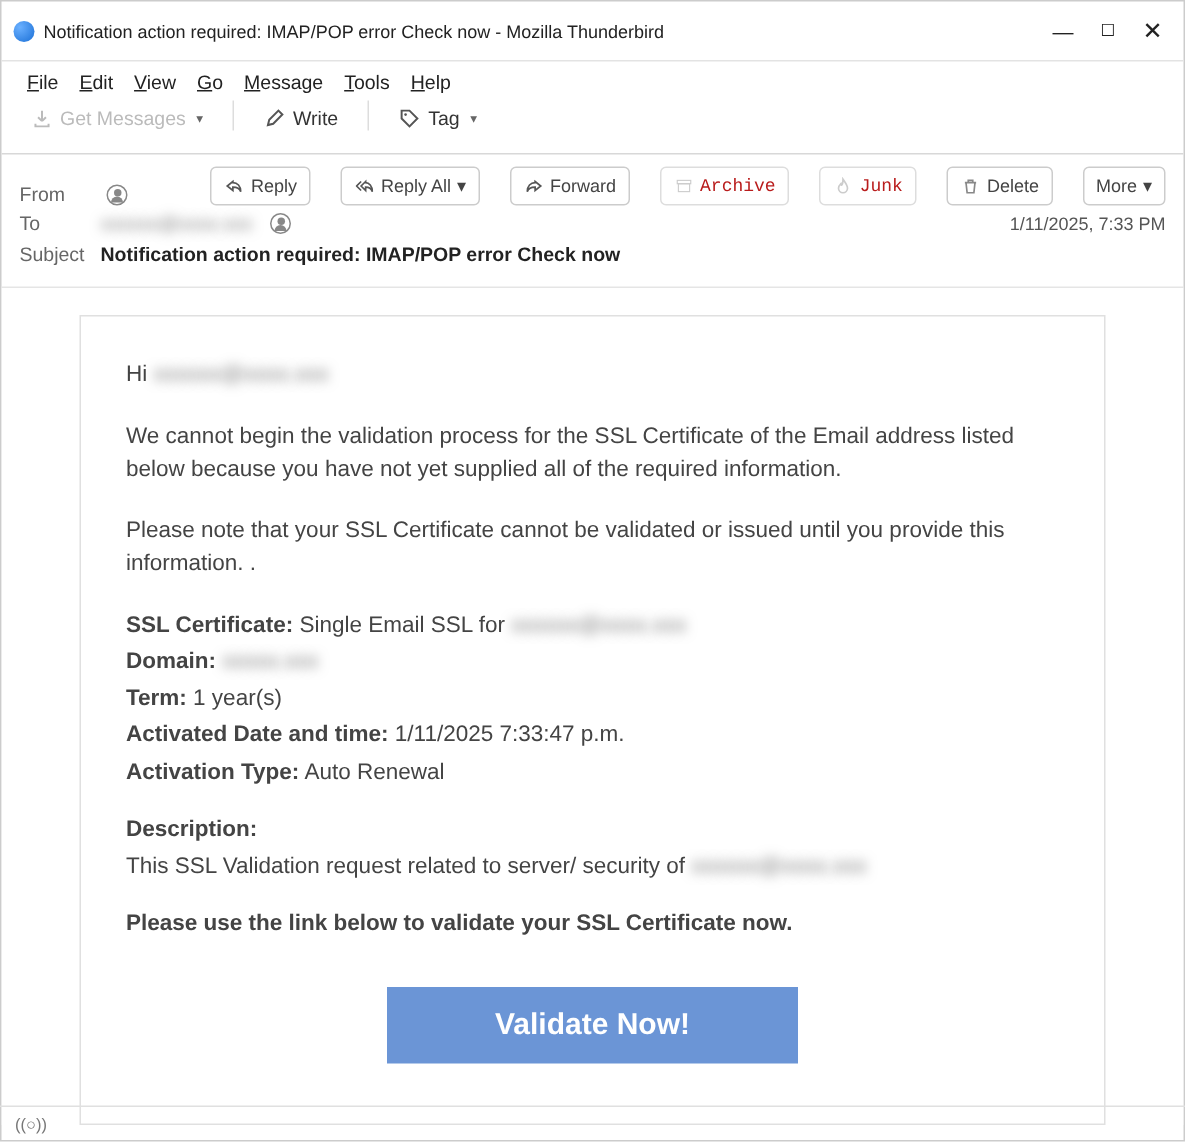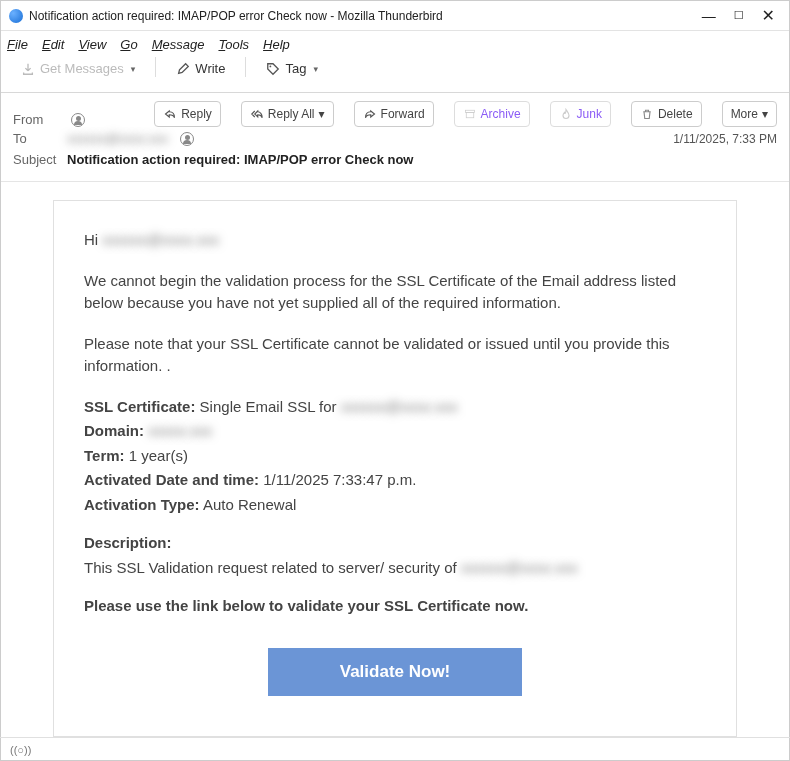--- a/index.html
+++ b/index.html
@@ -1,48 +1,48 @@
 <!DOCTYPE html>
 <html><head>
 <meta charset="utf-8">
 <style>
 * { box-sizing: border-box; margin: 0; padding: 0; }
 body { font-family: "Segoe UI", Arial, sans-serif; font-size: 13px; background: #fff; width: 790px; height: 761px; overflow: hidden; border: 1px solid #ccc; }
-.titlebar { display: flex; align-items: center; height: 30px; padding: 0 8px; border-bottom: 1px solid #e3e3e3; }
+.titlebar { display: flex; align-items: center; height: 40px; padding: 0 8px; border-bottom: 1px solid #e3e3e3; }
 .titlebar .tb-icon { width: 14px; height: 14px; border-radius: 50%; background: radial-gradient(circle at 30% 30%, #6ab0ff, #1a6fd6); margin-right: 6px; }
 .titlebar .tb-title { font-size: 12px; color: #222; flex: 1; }
 .win-controls { display: flex; gap: 18px; align-items: center; padding-right: 6px; }
 .win-controls span { font-size: 14px; color: #222; cursor: pointer; }
-.menubar { height: 26px; display: flex; align-items: center; padding: 0 6px; gap: 14px; font-size: 13px; color: #222; font-style: italic; }
+.menubar { height: 26px; display: flex; align-items: center; padding: 0 17px; gap: 14px; font-size: 13px; color: #222; }
 .menubar span { cursor: pointer; }
 .menubar span u { text-decoration: underline; }
 .toolbar { height: 36px; display: flex; align-items: flex-start; padding: 0 10px; gap: 10px; border-bottom: 1px solid #d8d8d8; }
 .tool-btn { display: inline-flex; align-items: center; gap: 5px; padding: 4px 10px; border-radius: 4px; font-size: 13px; cursor: pointer; color: #333; }
 .tool-btn.disabled { color: #bbb; }
 .tool-btn .chev { font-size: 9px; color: #666; margin-left: 2px; }
 .vsep { width: 1px; height: 20px; background: #ddd; }
 .headers { padding: 8px 12px 10px 12px; border-bottom: 1px solid #e5e5e5; }
 .hdr-row { display: flex; align-items: flex-end; margin-bottom: 4px; font-size: 13px; }
 .hdr-label { width: 54px; color: #666; }
 .hdr-value { color: #333; }
 .hdr-from-area { display: flex; align-items: center; flex: 1; gap: 8px; }
 .action-buttons { display: flex; gap: 20px; align-items: center; }
 .action-btn { display: inline-flex; align-items: center; gap: 4px; padding: 3px 8px; border: 1px solid #ccc; border-radius: 4px; font-size: 12px; color: #444; background: #fff; cursor: pointer; height: 26px; }
-.action-btn.disabled { color: #8b5cf6; border-color: #ddd; }
+.action-btn.disabled { color: #b91c1c; border-color: #ddd; font-family: Liberation Mono, monospace; }
 .icon { display: inline-flex; width: 14px; height: 14px; align-items: center; justify-content: center; }
 .timestamp { color: #555; font-size: 12px; }
 .blur { color: transparent; text-shadow: 0 0 8px rgba(0,0,0,0.5); user-select: none; }
 .subject-line { font-weight: 600; color: #222; }
 .body-area { padding: 18px 52px 0 52px; background: #fff; }
 .email-card { border: 1px solid #e0e0e0; padding: 28px 30px 40px 30px; color: #444; font-size: 15px; line-height: 1.5; }
 .email-card p { margin-bottom: 18px; }
 .detail-list { margin-bottom: 16px; }
 .detail-list div { margin-bottom: 2px; }
 .cta { display: flex; justify-content: center; margin-top: 30px; }
-.cta-btn { background: #6B95D6; color: #fff; font-weight: 700; padding: 14px 72px; font-size: 17px; border: none; cursor: pointer; }
+.cta-btn { background: #6B95D6; color: #fff; font-weight: 700; padding: 14px 72px; font-size: 20px; border: none; cursor: pointer; }
 .statusbar { position: absolute; bottom: 0; left: 0; right: 0; height: 24px; border-top: 1px solid #e0e0e0; display: flex; align-items: center; padding: 0 10px; font-size: 12px; color: #777; }
 .contact-icon { display:inline-block; width:14px; height:14px; border:1px solid #888; border-radius:50%; position:relative; margin-left:4px; }
 .contact-icon::after { content:""; position:absolute; width:5px; height:5px; background:#888; border-radius:50%; top:2px; left:4px; }
 .contact-icon::before { content:""; position:absolute; width:8px; height:4px; background:#888; border-radius:4px 4px 0 0; bottom:1px; left:2px; }
 svg { display: block; }
 </style>
 </head>
 <body>
 
 <div class="titlebar">

